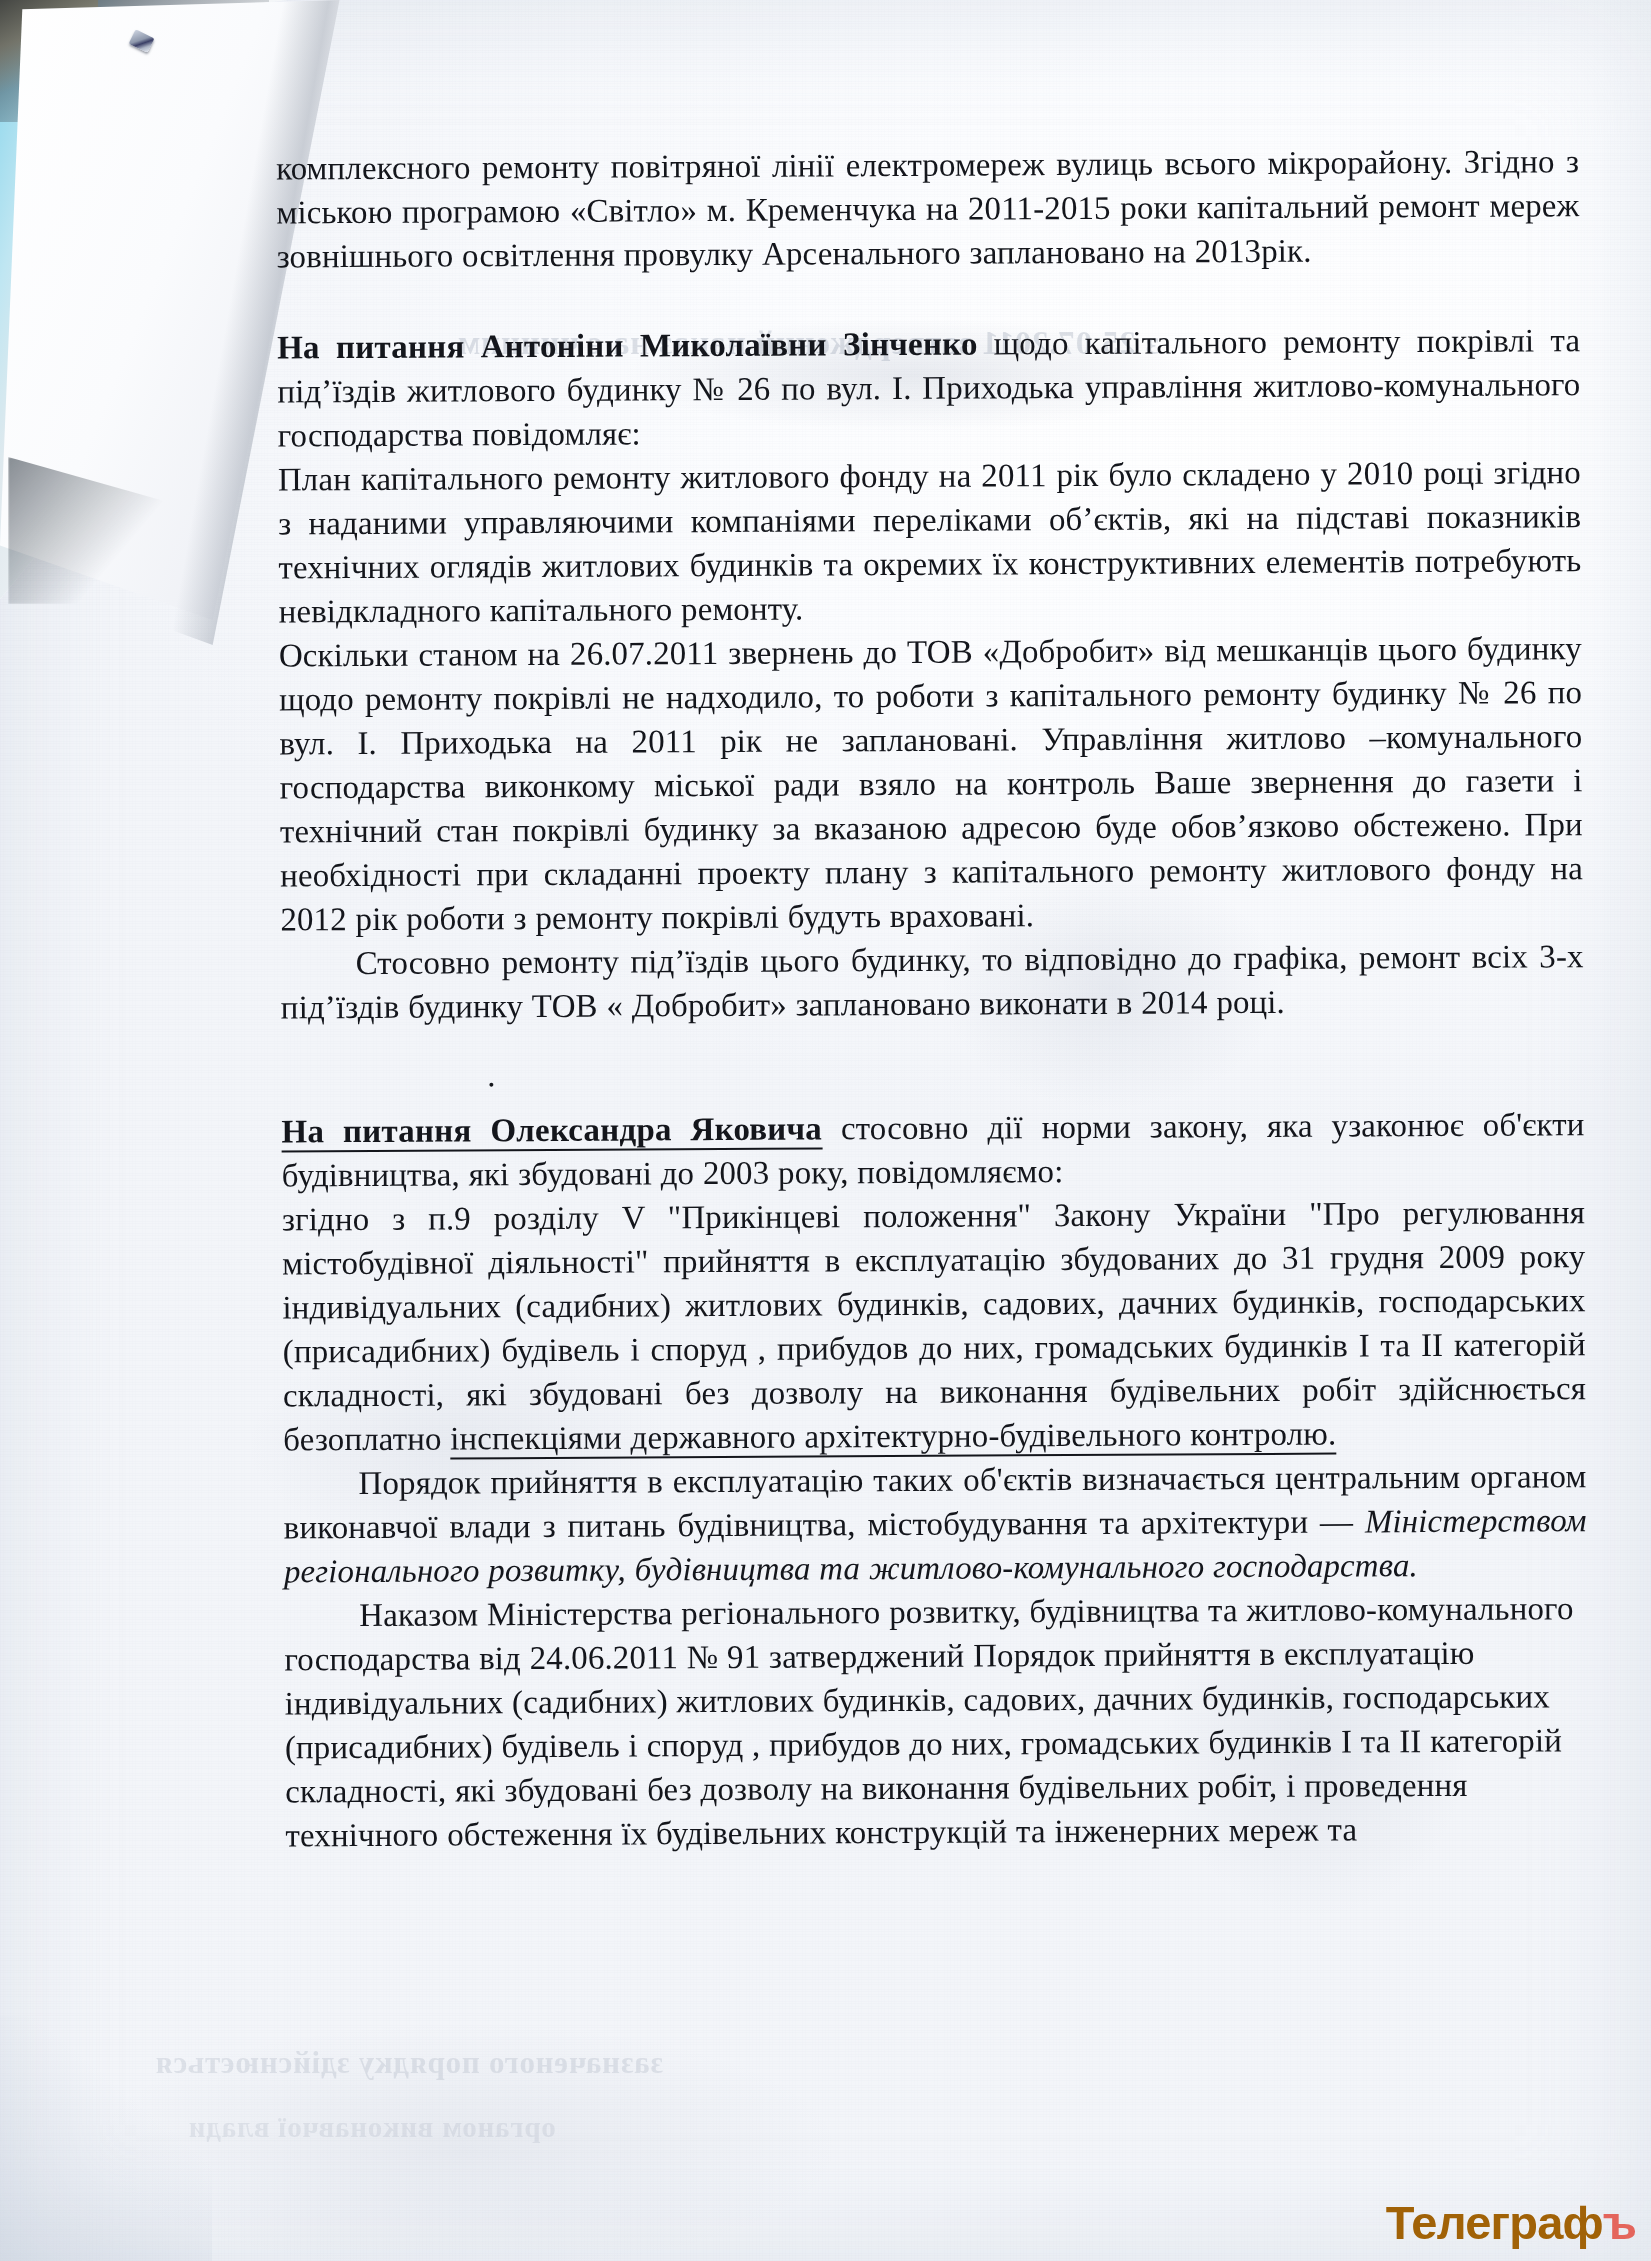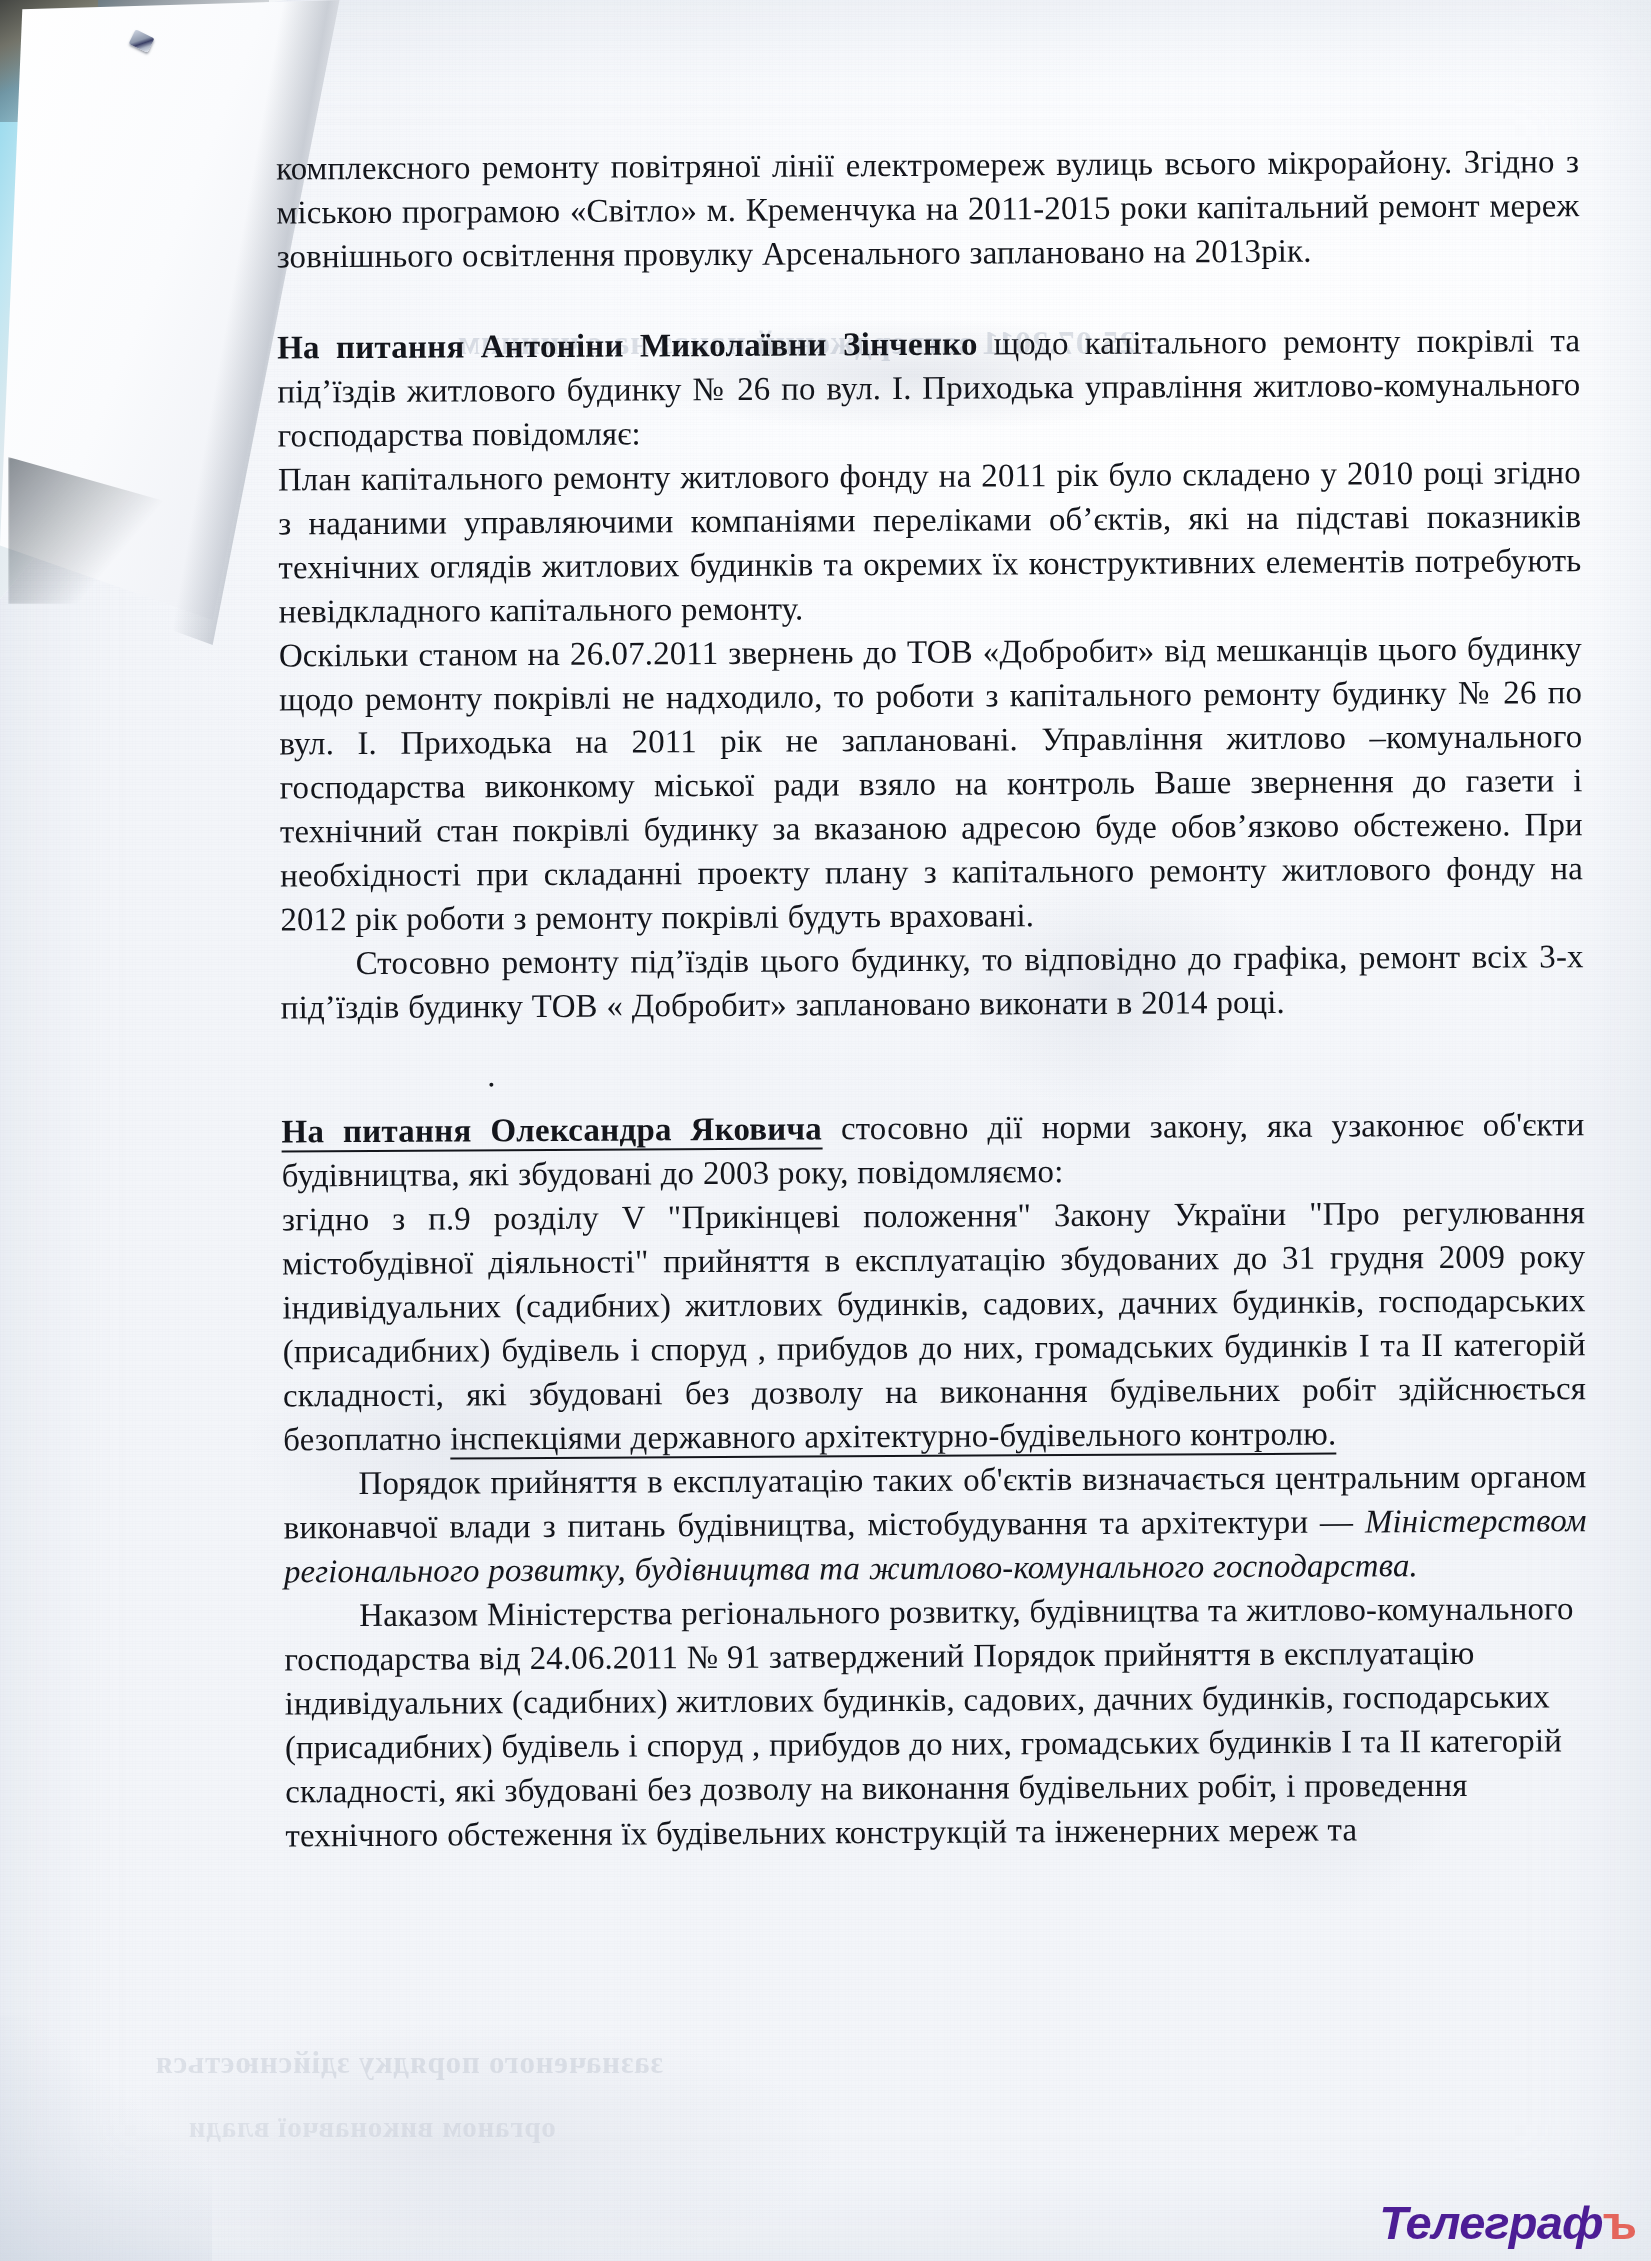--- a/index.html
+++ b/index.html
@@ -166,21 +166,21 @@
     position: absolute;
     right: 14.7px;
     bottom: 14.7px;
     font-family: "Liberation Sans", "DejaVu Sans", sans-serif;
     font-weight: 700;
     font-size: 47px;
     letter-spacing: -0.8px;
     line-height: 1;
     user-select: none;
   }
-  .wm-main { color: #4c1d95; font-style: italic; }
+  .wm-main { color: #a16207; }
   .wm-accent { color: #e4655c; }
 
   
   .bottom-edge {
     position: absolute;
     left: 0; bottom: 0;
     width: 212px; height: 245px;
     background: linear-gradient(40deg, rgba(190,200,215,.45), rgba(190,200,215,0) 65%);
     pointer-events: none;
   }

